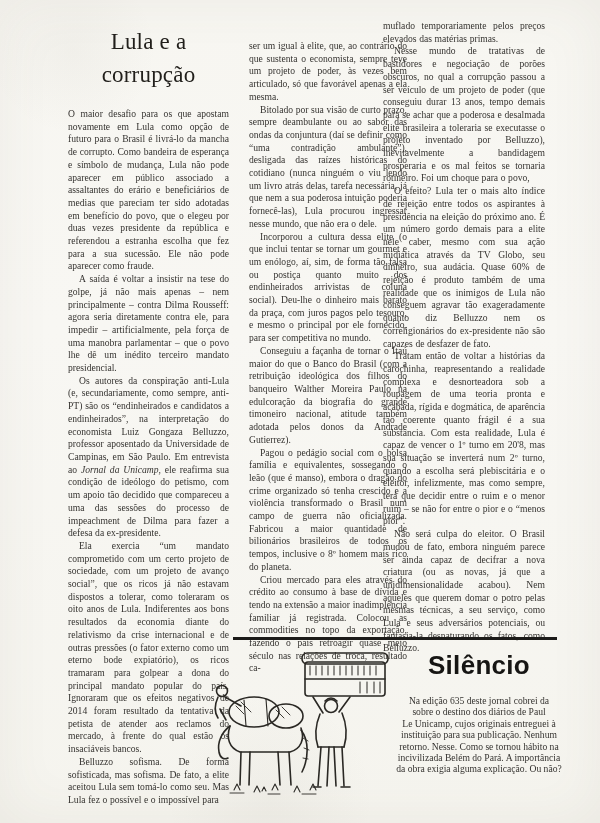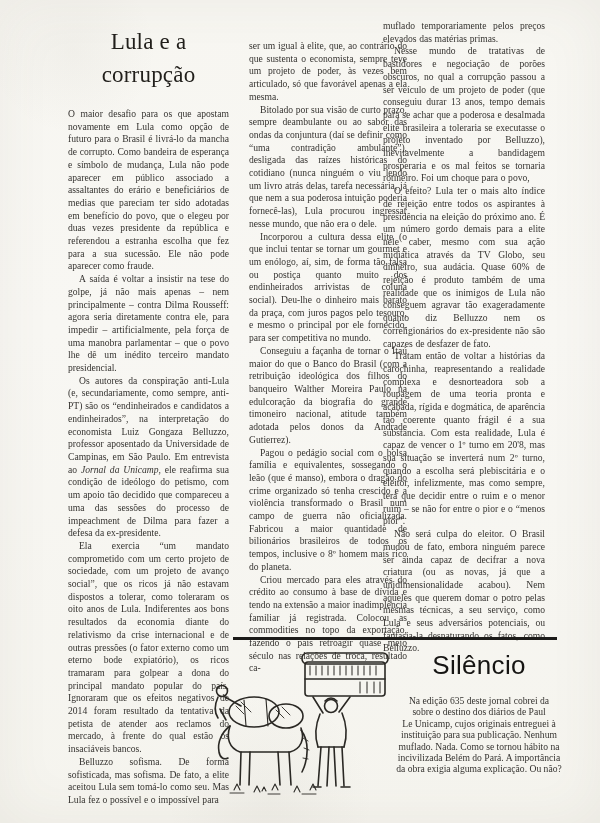--- a/index.html
+++ b/index.html
@@ -37,21 +37,21 @@
   .rule{
     position:absolute;left:233px;top:637px;width:324px;height:3px;
     background:#1c1b19;
   }
   .silencio{
     position:absolute;left:389px;top:650px;width:180px;
     text-align:center;
   }
   .silencio h2{
     font-family:"Liberation Sans", sans-serif;
-    font-weight:400;font-size:26px;color:#161513;
+    font-weight:700;font-size:26px;color:#161513;
     margin:0 0 14px 0;letter-spacing:0.3px;
   }
   .silencio-line{
     font-size:9.6px;line-height:11.4px;color:#353330;
     white-space:nowrap;
   }
   .illustration{
     position:absolute;left:210px;top:646px;width:184px;height:152px;
   }
   .illustration svg{display:block;width:184px;height:152px;}
@@ -130,18 +130,18 @@
       </g>
     </svg>
   </div>
 
   <div class="silencio">
     <h2>Silêncio</h2>
     <div class="silencio-line">Na edição 635 deste jornal cobrei da</div>
     <div class="silencio-line">sobre o destino dos diários de Paul</div>
     <div class="silencio-line">Le Unicamp, cujos originais entreguei à</div>
     <div class="silencio-line">instituição para sua publicação. Nenhum</div>
-    <div class="silencio-line">muflado. Nada. Como se tornou hábito na</div>
+    <div class="silencio-line">retorno. Nesse. Como se tornou hábito na</div>
     <div class="silencio-line">incivilizada Belém do Pará. A importância</div>
     <div class="silencio-line">da obra exigia alguma explicação. Ou não?</div>
   </div>
 
 </div>
 
 </body></html>

